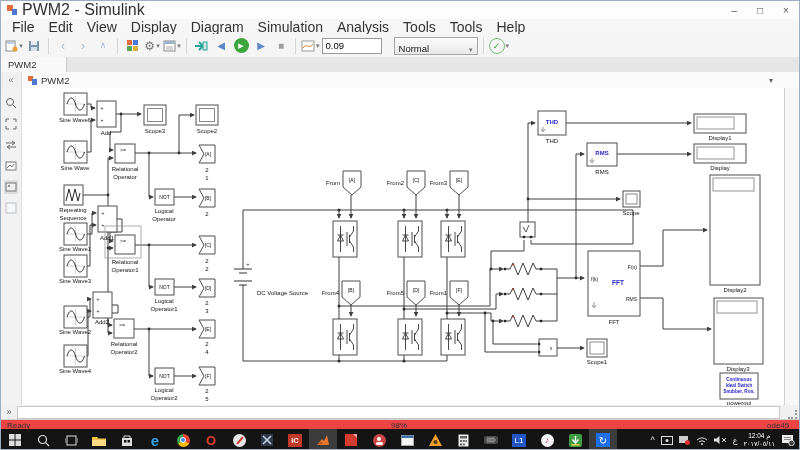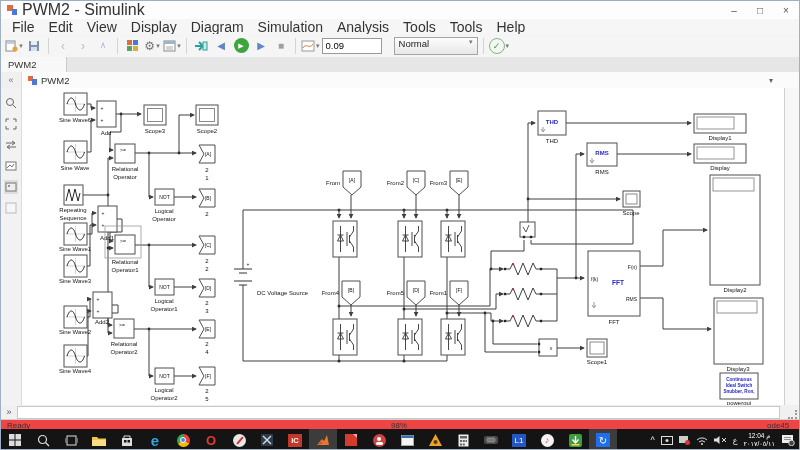--- a/index.html
+++ b/index.html
@@ -22,21 +22,21 @@
   .tbtn{height:18px;min-width:18px;display:flex;align-items:center;justify-content:center;color:#666}
   .tsep{width:1px;height:16px;background:#d4d4d4;margin:0 3px}
   .caret{font-size:7px;color:#777;margin-left:1px}
   .glyph{font-size:12px;line-height:1}
   .pale{color:#a9bdcf}
   .runbtn{width:15px;height:15px;border-radius:50%;background:#3da53d;color:#fff;display:flex;align-items:center;justify-content:center;font-size:7px}
   .stepbtn{color:#5d87c6;font-size:10px}
   .stopbtn{color:#9f9f9f;font-size:10px}
   .timeinput{width:52px;height:14px;border:1px solid #9a9a9a;background:#fff;font-size:9.5px;padding:0 3px;font-family:"Liberation Sans",sans-serif}
   .modesel{width:74px;height:16px;border:1px solid #a5a5a5;background:linear-gradient(#fdfdfd,#e7e7e7);
-           display:flex;align-items:flex-start;font-size:9.5px;padding:0 4px;color:#222}
+           display:flex;align-items:flex-end;font-size:9.5px;padding:0 4px;color:#222}
   .modesel .caret{margin-left:auto}
   .checkbtn{width:14px;height:14px;border-radius:50%;border:1px solid #7fb97f;color:#3da53d;font-size:9px;display:flex;align-items:center;justify-content:center}
   
   .tabbar{top:56px;height:15px;background:#e6e6e6;border-bottom:1px solid #cfcfcf}
   .tab{position:absolute;left:0;top:0;width:58px;height:15px;background:#f8f8f8;border-right:1px solid #c9c9c9;
        font-size:9.5px;display:flex;align-items:center;padding-left:7px;color:#333}
   
   .crumbbar{top:71px;height:16px;background:#fbfbfb;border-bottom:1px solid #d5d5d5;display:flex;align-items:center}
   .collapsebtn{width:20px;height:16px;display:flex;align-items:center;justify-content:center;background:#f0f0f0;border-right:1px solid #ddd;color:#777;font-size:9px}
   .crumbicon{width:9px;height:9px;margin:0 4px 0 6px;position:relative}

